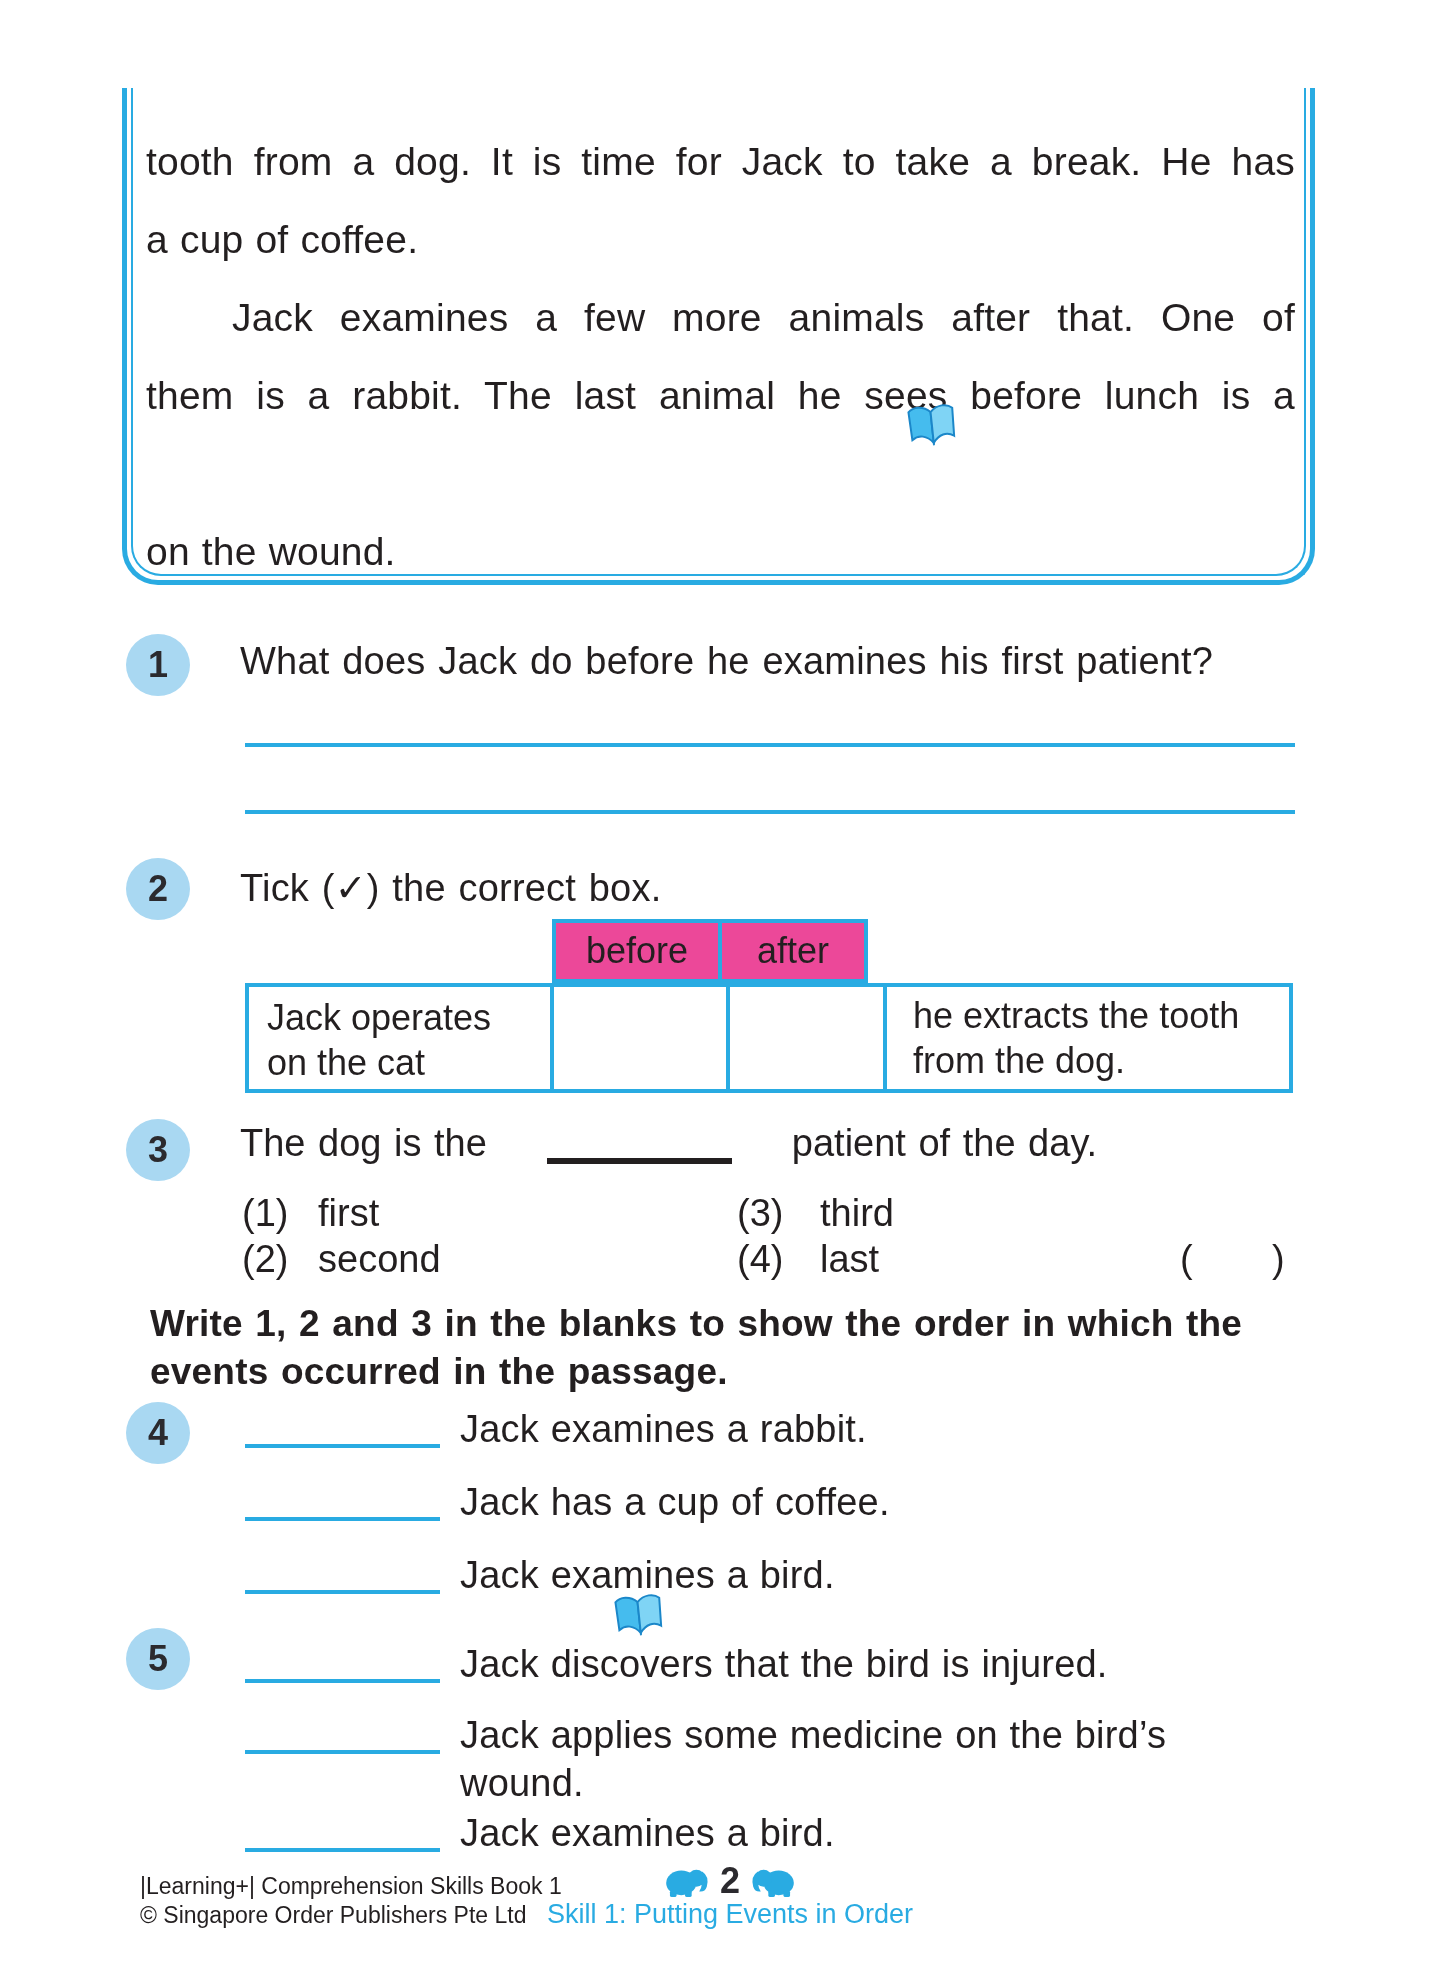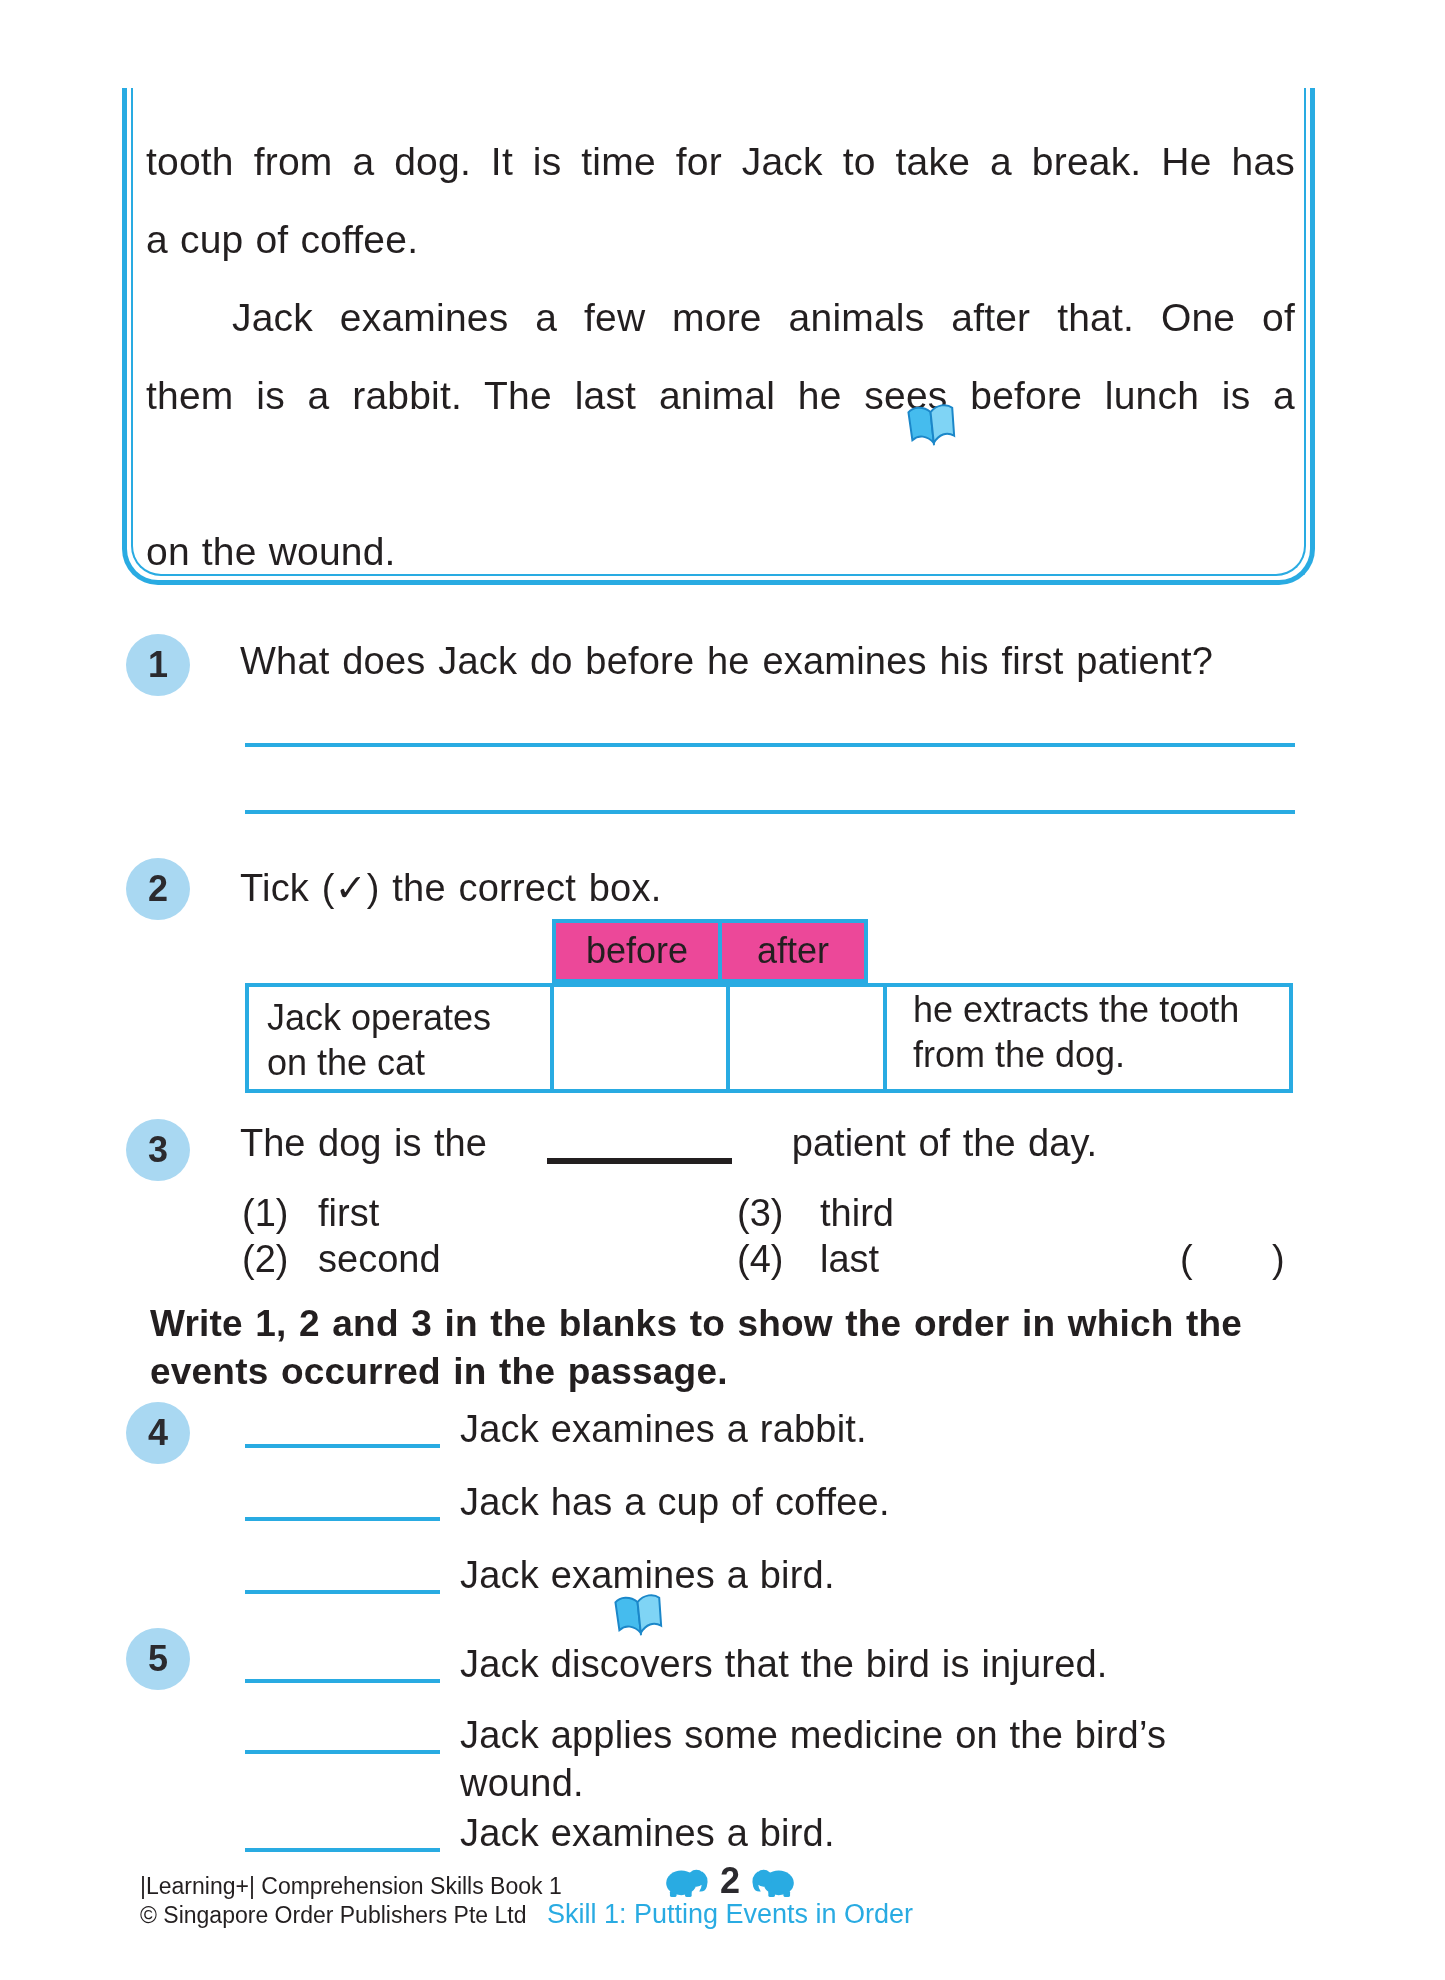--- a/index.html
+++ b/index.html
@@ -36,21 +36,21 @@
             border:4px solid var(--accent);display:flex;background:#ec4899;}
   .t-header .hc{display:flex;align-items:center;justify-content:center;font-size:36px;}
   .t-header .hc1{width:166px;border-right:4px solid var(--accent);}
   .t-header .hc2{flex:1;}
   .t-body{position:absolute;left:245px;top:983px;width:1048px;height:110px;
           border:4px solid var(--accent);display:flex;background:#fff;gap:10px;}
   .t-body .bc{height:100%;}
   .bc1{width:305px;border-right:4px solid var(--accent);padding:8px 0 0 18px;}
   .bc2{width:166px;border-right:4px solid var(--accent);}
   .bc3{width:147px;border-right:4px solid var(--accent);}
-  .bc4{flex:1;padding:0 0 0 16px;}
+  .bc4{flex:1;padding:6px 0 0 16px;}
   .cellline{font-size:36px;line-height:45px;white-space:nowrap;}
 
   
   .q3row{position:absolute;left:240px;top:1122px;display:flex;align-items:center;
          font-size:38px;word-spacing:2px;white-space:nowrap;gap:44px;}
   .q3blank{display:inline-block;width:185px;height:40px;border-bottom:6px solid var(--ink);
            margin:0 16px;}
   .opt{position:absolute;font-size:38px;white-space:nowrap;}
 
   

